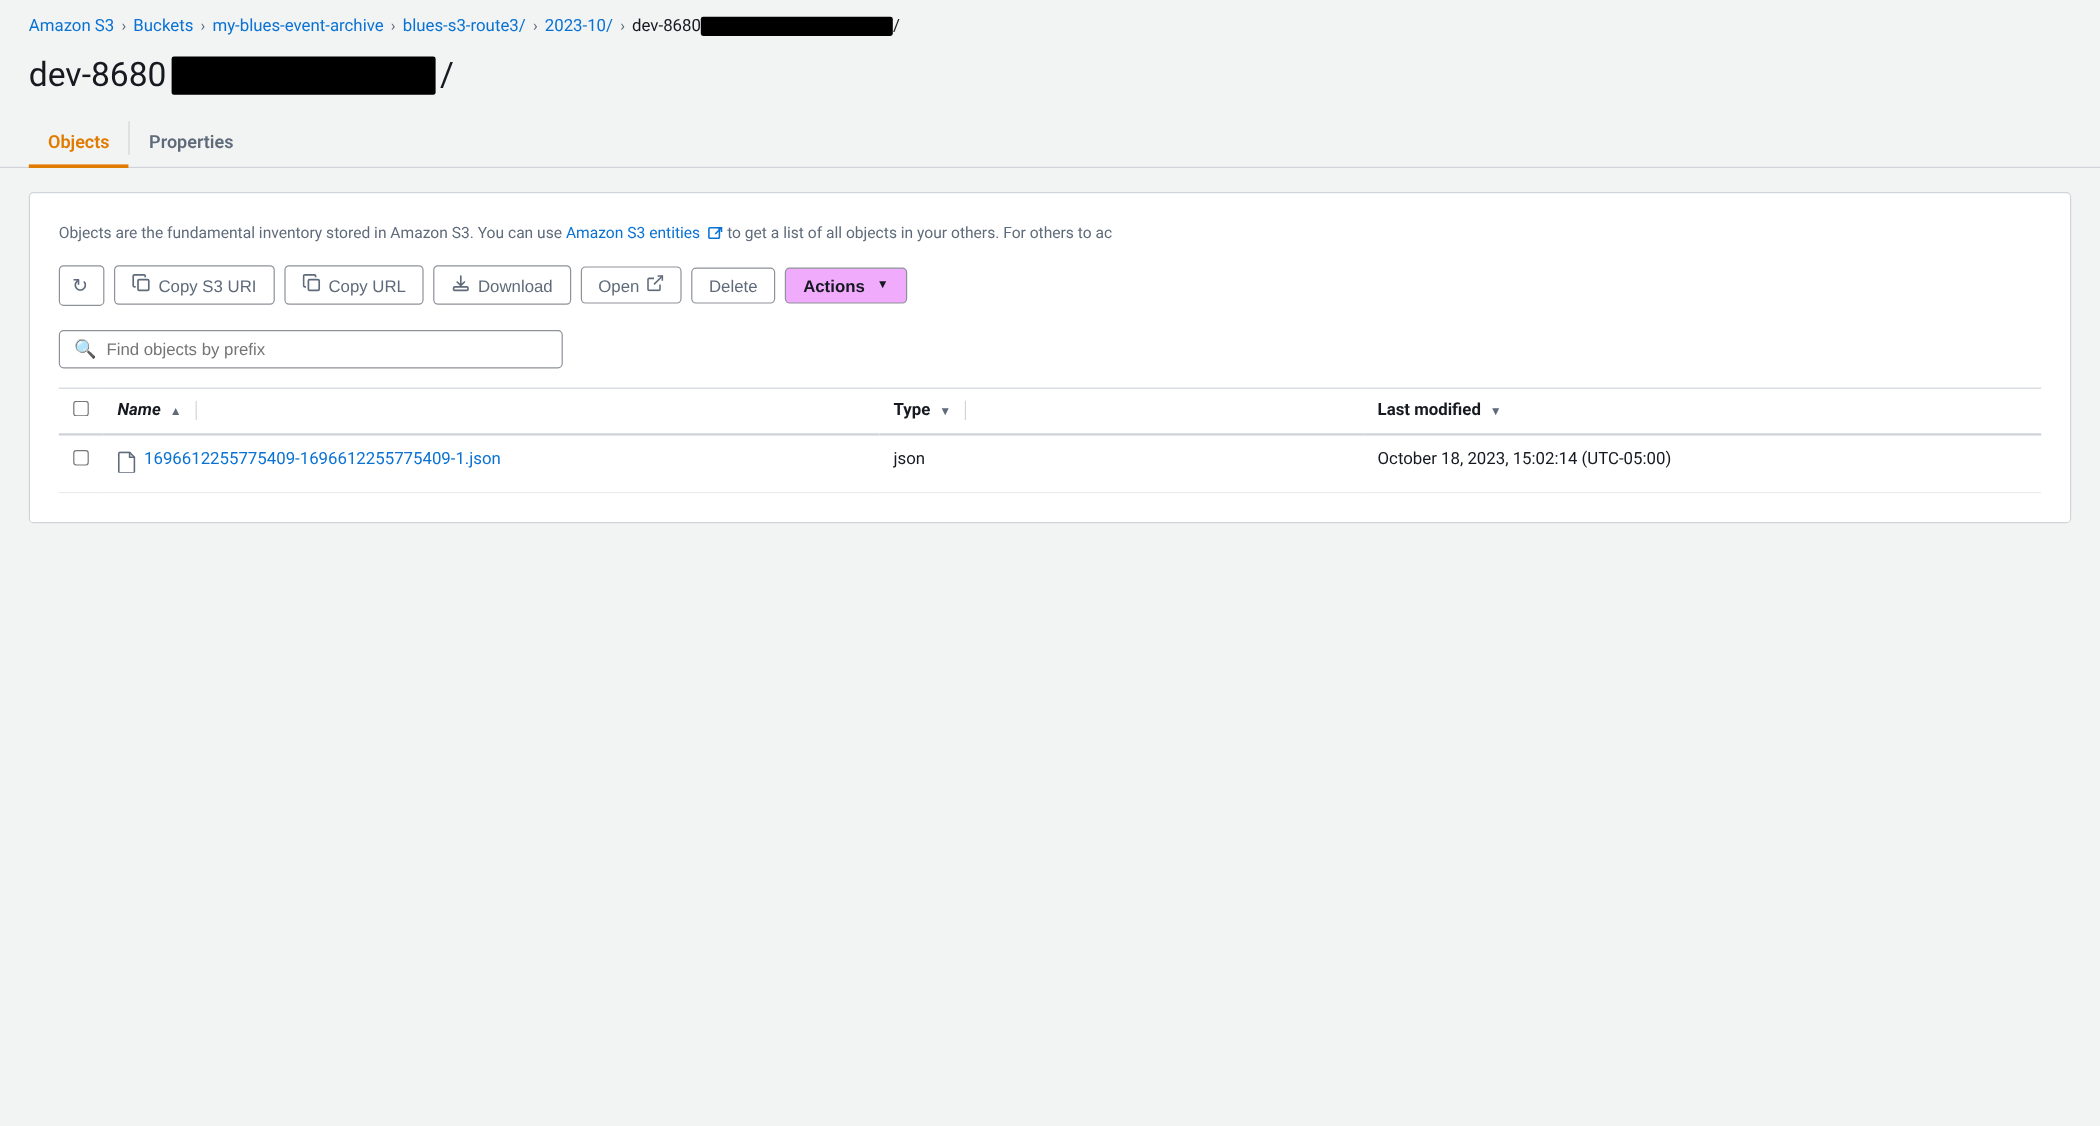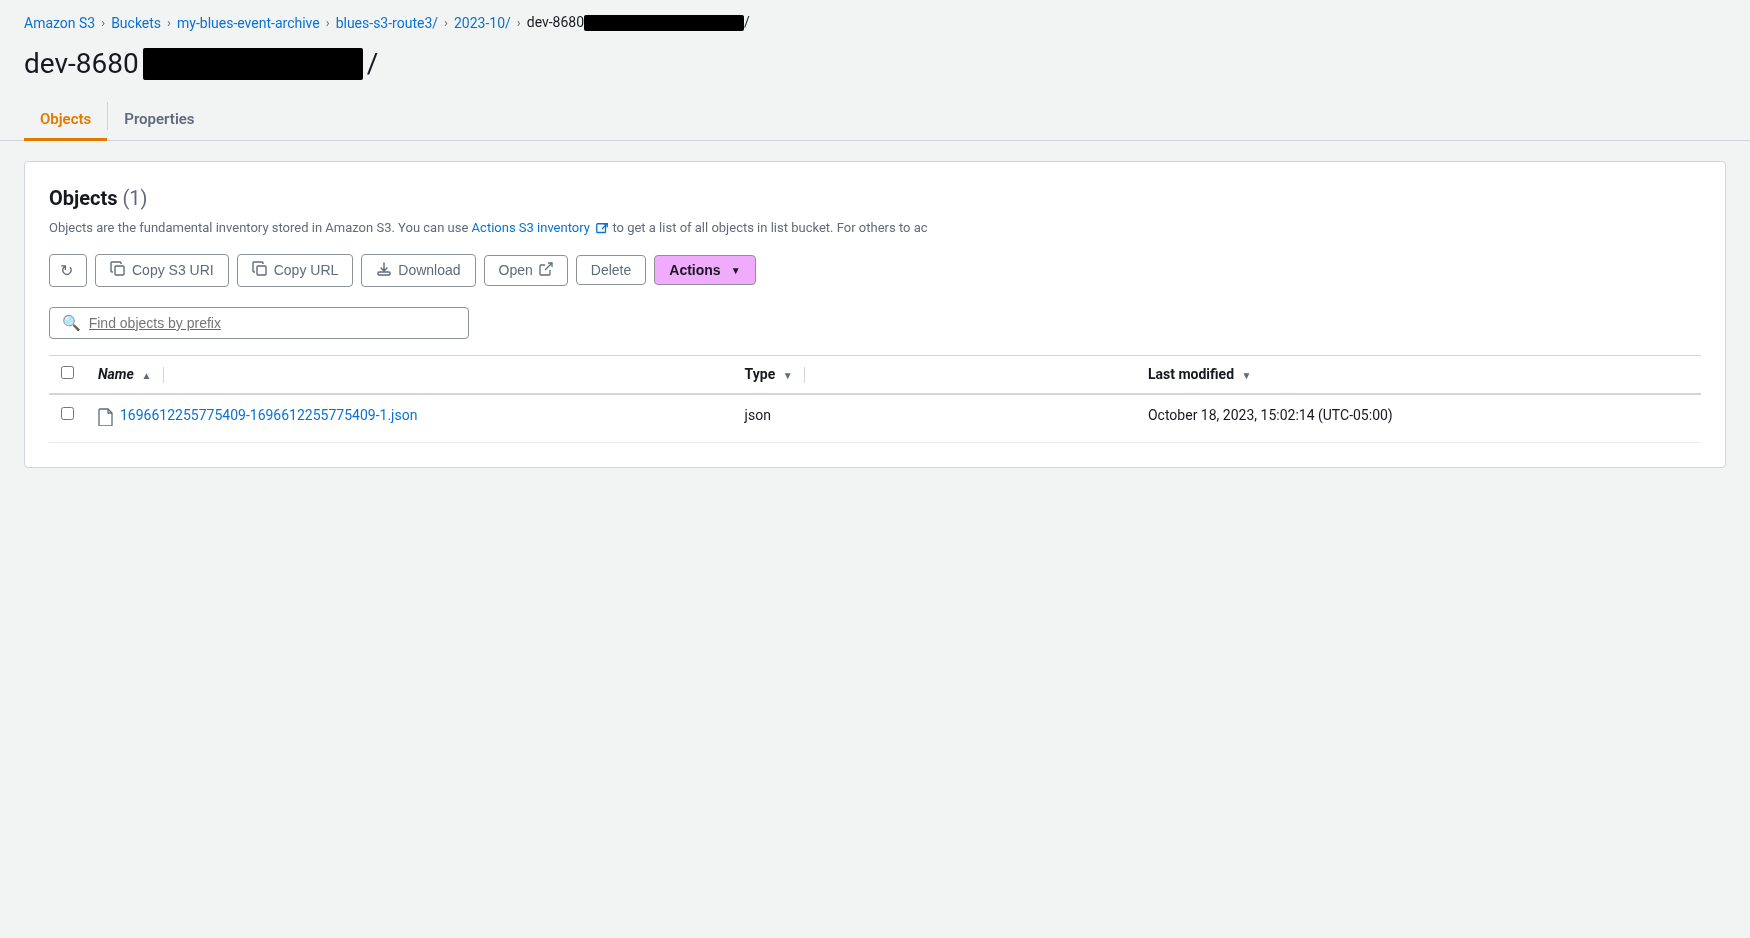--- a/index.html
+++ b/index.html
@@ -163,21 +163,20 @@
       margin-right: 8px;
       font-size: 15px;
     }
     .search-input {
       border: none;
       outline: none;
       font-size: 14px;
       color: #5f6b7a;
       width: 100%;
       background: transparent;
-      text-decoration: underline;
     }
     .table-container {
       width: 100%;
       border-collapse: collapse;
     }
     .table-container th {
       text-align: left;
       font-weight: 700;
       font-size: 14px;
       padding: 10px 12px;
@@ -248,35 +247,31 @@
     <span>/</span>
 </div>
 
 <div class="tabs-container">
   <a class="tab active">Objects</a>
   <div class="tab-divider"></div>
   <a class="tab">Properties</a>
 </div>
 
 <div class="content-area">
-  <div class="objects-header">
-    <span>Objects</span>
-    <span class="objects-count">(1)</span>
-  </div>
   <div class="objects-description">
     <span>Objects are the fundamental inventory stored in Amazon S3. You can use</span>
     <a href="#">
-      <span>Actions S3 inventory</span>
+      <span>Amazon S3 entities</span>
       <svg class="ext-link-icon" viewBox="0 0 16 16" fill="none" xmlns="http://www.w3.org/2000/svg">
         <rect x="2" y="2" width="10" height="10" rx="1" stroke="#0972d3" stroke-width="1.5" fill="none"></rect>
         <path d="M8 8L14 2" stroke="#0972d3" stroke-width="1.5"></path>
         <path d="M10 2H14V6" stroke="#0972d3" stroke-width="1.5" fill="none"></path>
       </svg>
     </a>
-    <span>to get a list of all objects in list bucket. For others to ac</span>
+    <span>to get a list of all objects in your others. For others to ac</span>
   </div>
 
   <div class="toolbar">
     <button class="btn btn-refresh">
       <span style="font-size:16px;">↻</span>
     </button>
     <button class="btn">
       <span>
         <svg width="16" height="16" viewBox="0 0 16 16" fill="none" xmlns="http://www.w3.org/2000/svg">
           <rect x="5" y="5" width="9" height="9" rx="1" stroke="#5f6b7a" stroke-width="1.4" fill="none"></rect>

